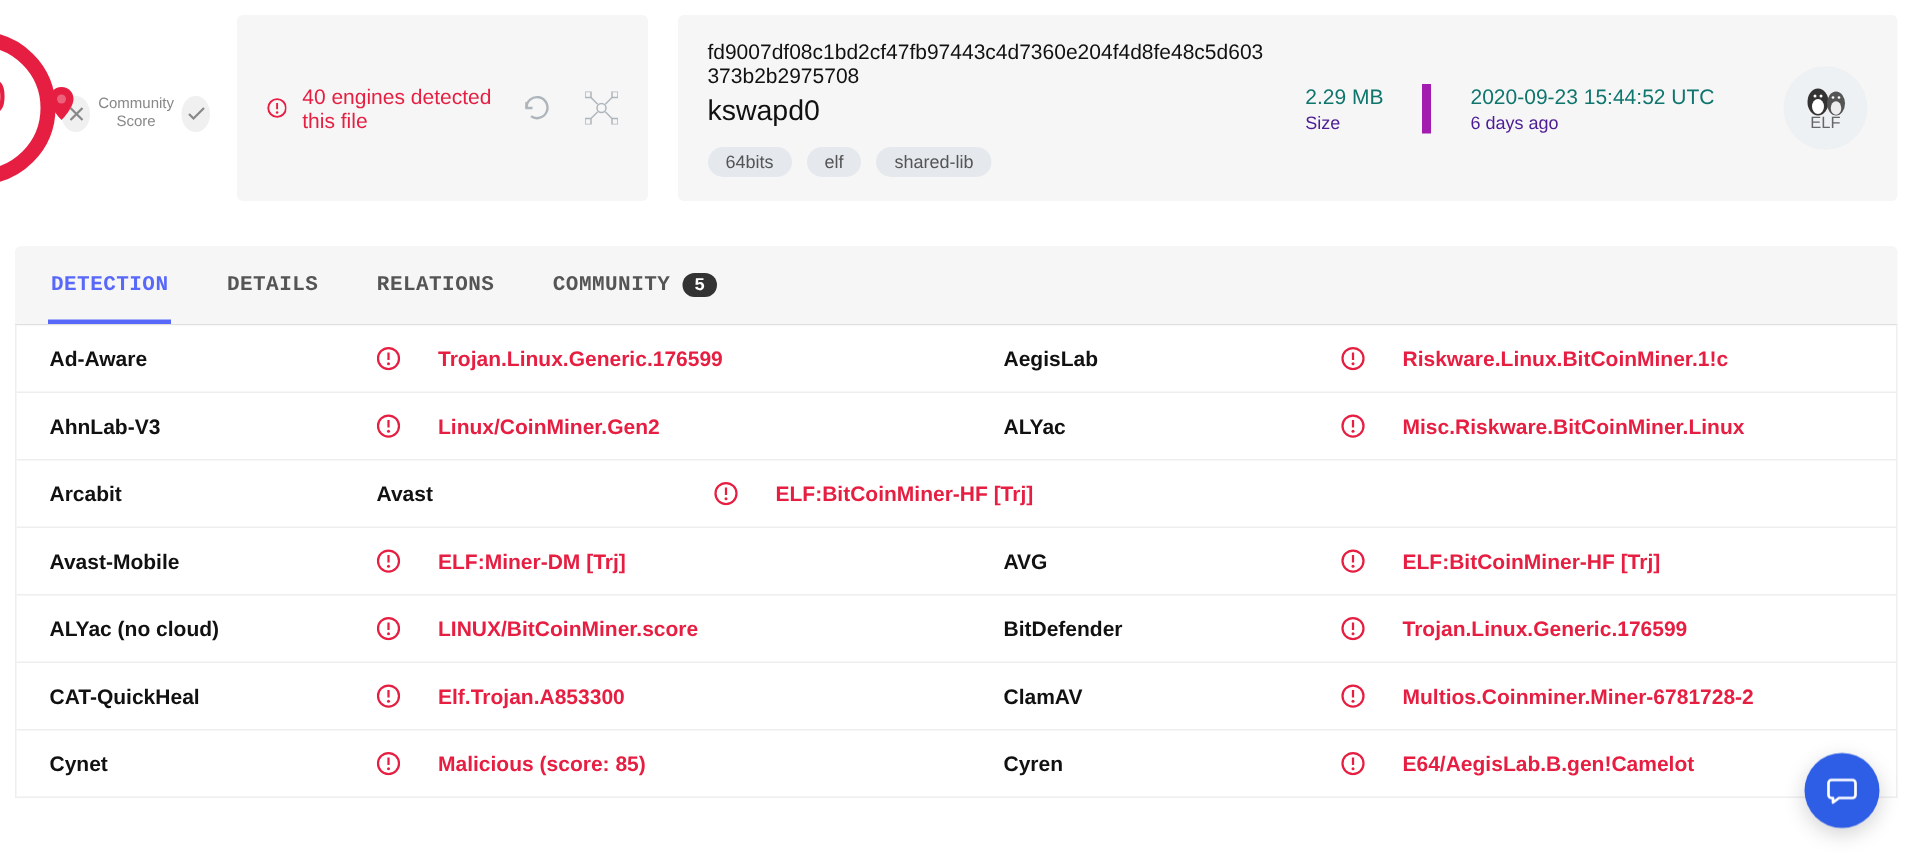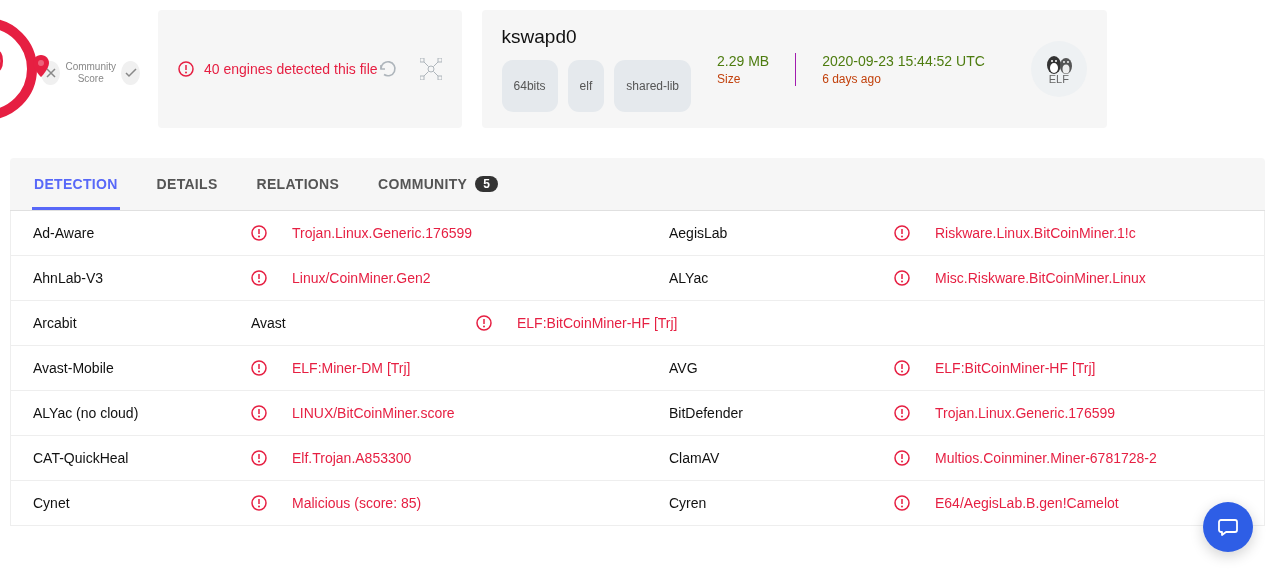--- a/index.html
+++ b/index.html
@@ -22,39 +22,39 @@
   .alert-card { background: #f6f6f6; border-radius: 4px; padding: 16px 20px; display: flex; align-items: center; justify-content: space-between; }
   .alert-left { display: flex; align-items: center; gap: 10px; color: #e61f42; font-weight: 500; font-size: 14px; }
   .alert-right { display: flex; gap: 22px; align-items: center; }
   .icon-btn { color: #aeb5bb; cursor: pointer; }
   
   .meta-card { background: #f6f6f6; border-radius: 4px; padding: 16px 20px; display: flex; align-items: stretch; }
   .meta-main { flex: 1; }
   .hash-text { font-size: 14px; color: #111; margin-bottom: 6px; word-break: break-all; }
   .filename-text { font-size: 19px; color: #111; margin-bottom: 12px; }
   .tags { display: flex; gap: 10px; }
-  .tag { background: #e5e9ed; color: #555; font-size: 12px; padding: 19px 12px; border-radius: 11px; white-space: nowrap; cursor: pointer; }
+  .tag { background: #e5e9ed; color: #555; font-size: 12px; padding: 3px 12px; border-radius: 11px; white-space: nowrap; cursor: pointer; }
   .meta-side { display: flex; align-items: center; }
-  .meta-block { padding: 0 26px; border-left: 1px solid #a21caf; }
+  .meta-block { padding: 0 26px; border-left: 6px solid #a21caf; }
   .meta-block-first { border-left: none; }
-  .meta-main-txt { font-size: 14px; color: #4d7c0f; margin-bottom: 3px; white-space: nowrap; }
-  .meta-sub { font-size: 12px; color: #c2410c; }
+  .meta-main-txt { font-size: 14px; color: #0f766e; margin-bottom: 3px; white-space: nowrap; }
+  .meta-sub { font-size: 12px; color: #4c1d95; }
   .elf-badge { width: 56px; height: 56px; border-radius: 50%; background: #eef1f3; display: flex; flex-direction: column; align-items: center; justify-content: center; margin-left: 20px; }
   .elf-badge-label { font-size: 11px; color: #666; margin-top: -2px; }
   
   .tabs-wrap { background: #f6f6f6; margin-top: 30px; border-bottom: 1px solid #e0e0e0; border-radius: 4px 4px 0 0; }
   .tabs { display: flex; gap: 35px; padding: 0 22px; }
-  .tab { padding: 18px 2px 15px; font-size: 14px; font-weight: 600; letter-spacing: 0.3px; color: #555; cursor: pointer; border-bottom: 3px solid transparent; display: flex; align-items: center; gap: 8px; }
+  .tab { padding: 18px 2px 15px; font-size: 14px; font-weight: 600; letter-spacing: 0.3px; color: #555; cursor: pointer; border-bottom: 3px solid transparent; display: flex; align-items: center; gap: 8px; font-family: Liberation Mono, monospace; }
   .tab.active { color: #5868f8; border-bottom-color: #5868f8; }
   .tab-badge { background: #333; color: #fff; font-size: 12px; font-weight: 600; border-radius: 10px; padding: 1px 8px; }
   
   .results { border: 1px solid #eee; border-top: none; }
   .result-row { display: flex; border-bottom: 1px solid #eee; padding: 14px 22px; }
   .result-row:last-child { border-bottom: none; }
-  .cell { display: flex; align-items: center; }
+  .cell { display: flex; align-items: center; font-weight: bold; }
   .cell-engine-l { width: 218px; color: #111; }
   .cell-verdict-l { width: 418px; }
   .cell-engine-r { width: 225px; color: #111; }
   .cell-verdict-r { flex: 1; }
   .verdict { display: flex; align-items: center; gap: 25px; color: #e61f42; cursor: pointer; }
 
   .fab { position: fixed; right: 22px; bottom: 22px; width: 50px; height: 50px; border-radius: 50%; background: #2e5ee6; display: flex; align-items: center; justify-content: center; box-shadow: 0 4px 14px rgba(0,0,0,0.18); cursor: pointer; }
 
   svg { display: block; }
 </style>
@@ -126,20 +126,21 @@
               <line x1="18" y1="4" x2="13.5" y2="8.5" stroke="#aeb5bb" stroke-width="1"></line>
               <line x1="4" y1="18" x2="8.5" y2="13.5" stroke="#aeb5bb" stroke-width="1"></line>
               <line x1="18" y1="18" x2="13.5" y2="13.5" stroke="#aeb5bb" stroke-width="1"></line>
             </svg>
           </span>
         </div>
       </div>
 
       <div class="meta-card">
         <div class="meta-main">
+          <div class="hash-text">fd9007df08c1bd2cf47fb97443c4d7360e204f4d8fe48c5d603373b2b2975708</div>
           <div class="filename-text">kswapd0</div>
           <div class="tags">
             <span class="tag">64bits</span>
             <span class="tag">elf</span>
             <span class="tag">shared-lib</span>
           </div>
         </div>
         <div class="meta-side">
           <div class="meta-block meta-block-first">
             <div class="meta-main-txt">2.29 MB</div>

